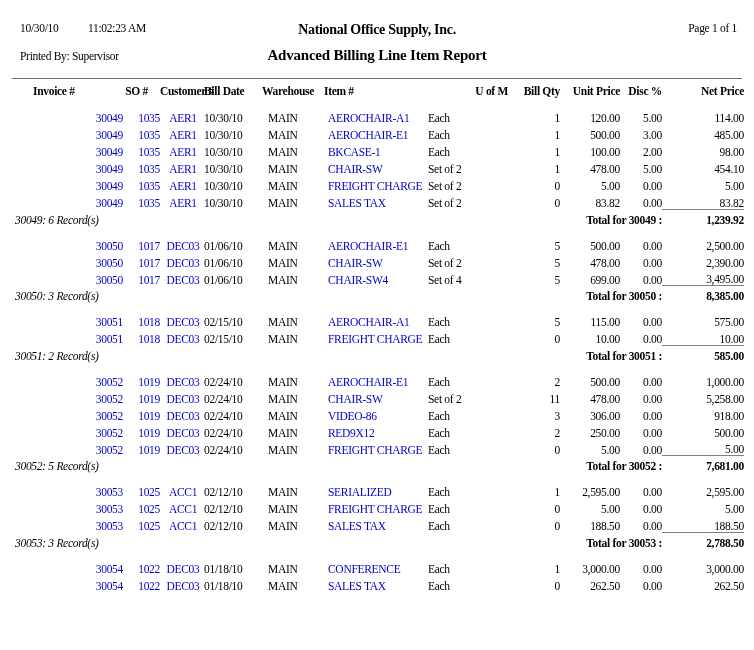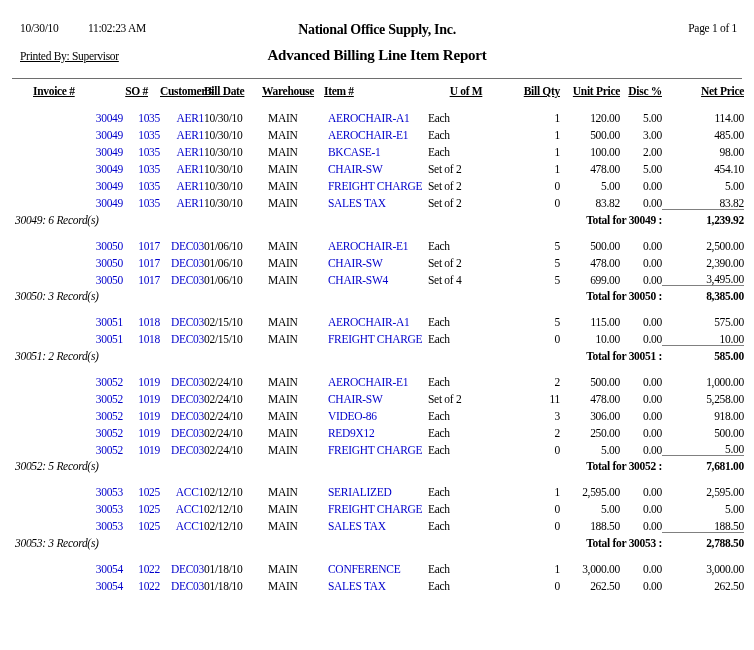--- a/index.html
+++ b/index.html
@@ -12,49 +12,49 @@
 
   
   .hdr-row1 { position:relative; height:16px; margin-top:22px; }
   .h-date   { position:absolute; left:20px; top:0; }
   .h-time   { position:absolute; left:88px; top:0; }
   .h-company{ position:absolute; left:0; right:0; top:0; text-align:center;
               font-weight:bold; font-size:14px; }
   .h-page   { position:absolute; right:17px; top:0; }
 
   .hdr-row2 { position:relative; height:28px; margin-top:6px; }
-  .h-printedby { position:absolute; left:20px; top:6px;text-decoration:underline; }
+  .h-printedby { position:absolute; left:20px; top:6px; }
   .h-title  { position:absolute; left:0; right:0; top:3px; text-align:center;
               font-weight:bold; font-size:15px; letter-spacing:-0.2px; }
 
   .rule { margin:6px 12px 0 12px; border-top:1px solid #6e6e6e; height:0; }
 
   
   table.grid { border-collapse:collapse; table-layout:fixed; width:729px;
                margin:6px 0 0 15px; }
   .grid th, .grid td { padding:0; white-space:nowrap; overflow:visible;
                        font-size:11.5px; vertical-align:bottom; }
   .grid thead tr { height:18px; }
-  .grid thead th { font-weight:bold; text-decoration:underline;
+  .grid thead th { font-weight:bold; 
                    padding-bottom:10px; vertical-align:top; }
   .grid tbody tr.li-row { height:17px; }
 
   
   th.c-invoice { text-align:left; padding-left:18px; }
   td.c-invoice { text-align:right; }
   th.c-so { text-align:right; padding-right:12px; }
   td.c-so { text-align:right; }
   th.c-customer { text-align:left; }
-  td.c-customer { text-align:right; padding-left:2px; }
+  td.c-customer { text-align:center; padding-left:2px; }
   .c-billdate { text-align:left; }
   th.c-warehouse { text-align:left; }
   td.c-warehouse { padding-left:6px; }
   th.c-item { text-align:left; }
   td.c-item { padding-left:4px; }
-  th.c-uofm { text-align:center; }
+  th.c-uofm { text-align:right; }
   td.c-uofm { padding-left:4px; }
   .c-qty, .c-unitprice, .c-disc, .c-netprice { text-align:right; }
 
   td.lnk { color:var(--link,#0000CC); }
 
   tr.group-footer td { padding-top:4px; padding-bottom:9px; font-weight:bold; }
   tr.group-footer td.rc { font-weight:normal; font-style:italic; text-align:left;margin-top:36px; }
   tr.group-footer td.tl { text-align:right; }
   tr.group-footer td.tv { text-align:right; border-top:1px solid var(--rule,#808080); }
 </style>

